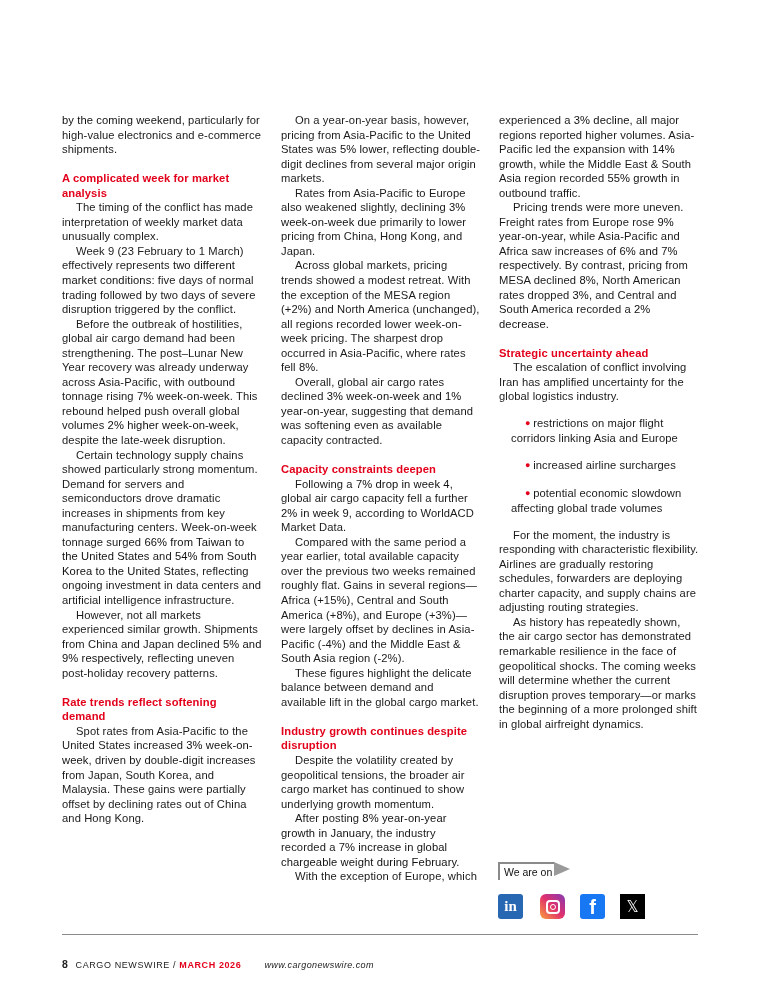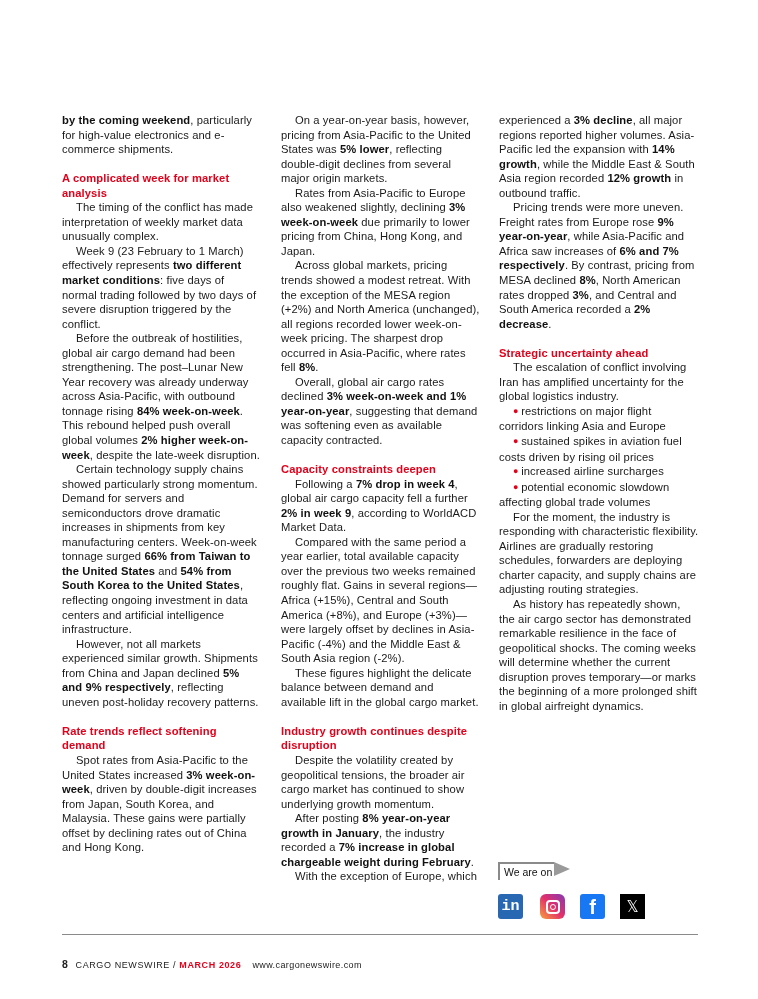--- a/index.html
+++ b/index.html
@@ -5,80 +5,79 @@
   html, body { margin: 0; padding: 0; background: #ffffff; }
   body { width: 758px; height: 999px; position: relative; overflow: hidden;
          font-family: "Liberation Sans", "DejaVu Sans", sans-serif; color: #1a1a1a; }
   .col { position: absolute; top: 113px; font-size: 11.2px; line-height: 14.55px; letter-spacing: 0.1px; }
   .col1 { left: 62px; width: 200px; }
   .col2 { left: 281px; width: 200px; }
   .col3 { left: 499px; width: 200px; }
   .p { margin: 0; text-indent: 14px; }
   .p.noindent { text-indent: 0; }
   .h { color: #e3001b; font-weight: bold; margin: 14.5px 0 0 0; text-indent: 0; }
-  b { font-weight: bold; color: #111; }
-  .bullet { margin: 0; text-indent: 14px; }
+  b { font-weight: normal; color: #111; }
+  .bullet { margin: 12px; text-indent: 14px; }
   .dot { color: #e3001b; font-size: 9px; position: relative; top: -1px; }
   .weareon { position: absolute; left: 498px; top: 862px; width: 75px; height: 20px; }
   .weareon .box { position: absolute; left: 0; top: 0; width: 56px; height: 18px;
                   border-left: 2px solid #8a8a8a; border-top: 2px solid #8a8a8a; box-sizing: border-box; }
   .weareon .lbl { position: absolute; left: 6px; top: 4px; font-size: 10.5px; color: #111; }
   .weareon .arrow { position: absolute; left: 56px; top: 0; width: 0; height: 0;
                     border-top: 7px solid transparent; border-bottom: 7px solid transparent;
                     border-left: 16px solid #9a9a9a; }
   .social { position: absolute; top: 894px; width: 25px; height: 25px; border-radius: 3px;
             display: flex; align-items: center; justify-content: center; color: #fff;
             font-weight: bold; box-sizing: border-box; }
-  .li { left: 498px; background: #2867b2; font-size: 15px; font-family: Liberation Mono, monospace; }
+  .li { left: 498px; background: #2867b2; font-size: 15px; font-family: Liberation Serif, serif; }
   .ig { left: 540px; background: linear-gradient(45deg, #f9a13a 0%, #e1306c 50%, #833ab4 100%); border-radius: 6px; }
   .ig .cam { width: 14px; height: 14px; border: 2px solid #fff; border-radius: 4px; position: relative; box-sizing: border-box; }
   .ig .cam::after { content: ""; position: absolute; left: 2px; top: 2px; width: 6px; height: 6px; border: 1.6px solid #fff; border-radius: 50%; box-sizing: border-box; }
   .fb { left: 580px; background: #1877f2; font-size: 20px; align-items: flex-end; font-family: "Liberation Sans", sans-serif; }
   .xx { left: 620px; background: #000; font-size: 15px; font-weight: normal; font-family: "DejaVu Sans", sans-serif; border-radius: 0; }
   .rule { position: absolute; left: 62px; top: 934px; width: 636px; height: 1px; background: #8a8a8a; }
   .footer { position: absolute; left: 62px; top: 958px; font-size: 9px; letter-spacing: 0.6px; color: #222; white-space: nowrap; }
   .footer .pg { font-weight: bold; font-size: 10.5px; margin-right: 4px; }
   .footer .red { color: #e3001b; font-weight: bold; text-align: right; }
-  .footer .url { margin-left: 8px; letter-spacing: 0.4px; }
+  .footer .url { font-style: italic; margin-left: 20px; letter-spacing: 0.4px; }
 </style>
 </head>
 <body>
 
 <div class="col col1">
     <p class="p noindent"><b>by the coming weekend</b><span>, particularly for high-value electronics and e-commerce shipments.</span></p>
     <p class="h">A complicated week for market analysis</p>
     <p class="p"><span>The timing of the conflict has made interpretation of weekly market data unusually complex.</span></p>
     <p class="p"><span>Week 9 (23 February to 1 March) effectively represents </span><b>two different market conditions</b><span>: five days of normal trading followed by two days of severe disruption triggered by the conflict.</span></p>
-    <p class="p"><span>Before the outbreak of hostilities, global air cargo demand had been strengthening. The post–Lunar New Year recovery was already underway across Asia-Pacific, with outbound tonnage rising </span><b>84% week-on-week</b><span>. This rebound helped push overall global volumes </span><b>2% higher week-on-week</b><span>, despite the late-week disruption.</span></p>
+    <p class="p"><span>Before the outbreak of hostilities, global air cargo demand had been strengthening. The post–Lunar New Year recovery was already underway across Asia-Pacific, with outbound tonnage rising </span><b>7% week-on-week</b><span>. This rebound helped push overall global volumes </span><b>2% higher week-on-week</b><span>, despite the late-week disruption.</span></p>
     <p class="p"><span>Certain technology supply chains showed particularly strong momentum. Demand for servers and semiconductors drove dramatic increases in shipments from key manufacturing centers. Week-on-week tonnage surged </span><b>66% from Taiwan to the United States</b><span> and </span><b>54% from South Korea to the United States</b><span>, reflecting ongoing investment in data centers and artificial intelligence infrastructure.</span></p>
     <p class="p"><span>However, not all markets experienced similar growth. Shipments from China and Japan declined </span><b>5% and 9% respectively</b><span>, reflecting uneven post-holiday recovery patterns.</span></p>
     <p class="h">Rate trends reflect softening demand</p>
     <p class="p"><span>Spot rates from Asia-Pacific to the United States increased </span><b>3% week-on-week</b><span>, driven by double-digit increases from Japan, South Korea, and Malaysia. These gains were partially offset by declining rates out of China and Hong Kong.</span></p>
   </div>
 <div class="col col2">
     <p class="p"><span>On a year-on-year basis, however, pricing from Asia-Pacific to the United States was </span><b>5% lower</b><span>, reflecting double-digit declines from several major origin markets.</span></p>
     <p class="p"><span>Rates from Asia-Pacific to Europe also weakened slightly, declining </span><b>3% week-on-week</b><span> due primarily to lower pricing from China, Hong Kong, and Japan.</span></p>
     <p class="p"><span>Across global markets, pricing trends showed a modest retreat. With the exception of the MESA region (+2%) and North America (unchanged), all regions recorded lower week-on-week pricing. The sharpest drop occurred in Asia-Pacific, where rates fell </span><b>8%</b><span>.</span></p>
     <p class="p"><span>Overall, global air cargo rates declined </span><b>3% week-on-week and 1% year-on-year</b><span>, suggesting that demand was softening even as available capacity contracted.</span></p>
     <p class="h">Capacity constraints deepen</p>
     <p class="p"><span>Following a </span><b>7% drop in week 4</b><span>, global air cargo capacity fell a further </span><b>2% in week 9</b><span>, according to WorldACD Market Data.</span></p>
     <p class="p"><span>Compared with the same period a year earlier, total available capacity over the previous two weeks remained roughly flat. Gains in several regions—Africa (+15%), Central and South America (+8%), and Europe (+3%)—were largely offset by declines in Asia-Pacific (-4%) and the Middle East &amp; South Asia region (-2%).</span></p>
     <p class="p"><span>These figures highlight the delicate balance between demand and available lift in the global cargo market.</span></p>
     <p class="h">Industry growth continues despite disruption</p>
     <p class="p"><span>Despite the volatility created by geopolitical tensions, the broader air cargo market has continued to show underlying growth momentum.</span></p>
     <p class="p"><span>After posting </span><b>8% year-on-year growth in January</b><span>, the industry recorded a </span><b>7% increase in global chargeable weight during February</b><span>.</span></p>
     <p class="p"><span>With the exception of Europe, which</span></p>
   </div>
 <div class="col col3">
-    <p class="p noindent"><span>experienced a </span><b>3% decline</b><span>, all major regions reported higher volumes. Asia-Pacific led the expansion with </span><b>14% growth</b><span>, while the Middle East &amp; South Asia region recorded </span><b>12% growth</b><span> in outbound traffic.</span></p>
+    <p class="p noindent"><span>experienced a </span><b>3% decline</b><span>, all major regions reported higher volumes. Asia-Pacific led the expansion with </span><b>14% growth</b><span>, while the Middle East &amp; South Asia region recorded </span><b>55% growth</b><span> in outbound traffic.</span></p>
     <p class="p"><span>Pricing trends were more uneven. Freight rates from Europe rose </span><b>9% year-on-year</b><span>, while Asia-Pacific and Africa saw increases of </span><b>6% and 7% respectively</b><span>. By contrast, pricing from MESA declined </span><b>8%</b><span>, North American rates dropped </span><b>3%</b><span>, and Central and South America recorded a </span><b>2% decrease</b><span>.</span></p>
     <p class="h">Strategic uncertainty ahead</p>
     <p class="p"><span>The escalation of conflict involving Iran has amplified uncertainty for the global logistics industry.</span></p>
     <p class="bullet"><span class="dot">● </span><span>restrictions on major flight corridors linking Asia and Europe</span></p>
-    <p class="bullet"><span class="dot">● </span><span>sustained spikes in aviation fuel costs driven by rising oil prices</span></p>
     <p class="bullet"><span class="dot">● </span><span>increased airline surcharges</span></p>
     <p class="bullet"><span class="dot">● </span><span>potential economic slowdown affecting global trade volumes</span></p>
     <p class="p"><span>For the moment, the industry is responding with characteristic flexibility. Airlines are gradually restoring schedules, forwarders are deploying charter capacity, and supply chains are adjusting routing strategies.</span></p>
     <p class="p"><span>As history has repeatedly shown, the air cargo sector has demonstrated remarkable resilience in the face of geopolitical shocks. The coming weeks will determine whether the current disruption proves temporary—or marks the beginning of a more prolonged shift in global airfreight dynamics.</span></p>
   </div>
 
 <div class="weareon">
   <div class="box"></div>
   <span class="lbl">We are on</span>
   <div class="arrow"></div>

